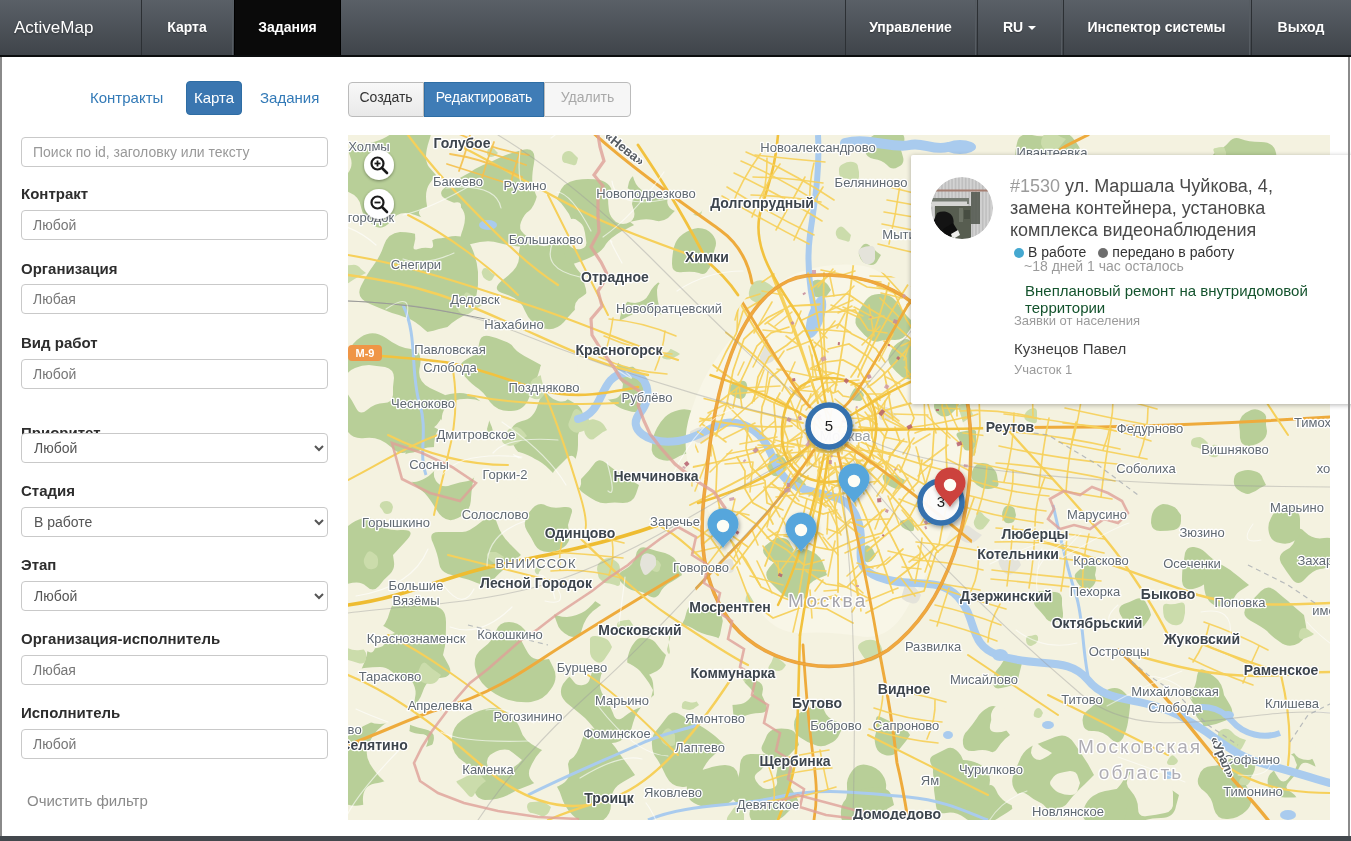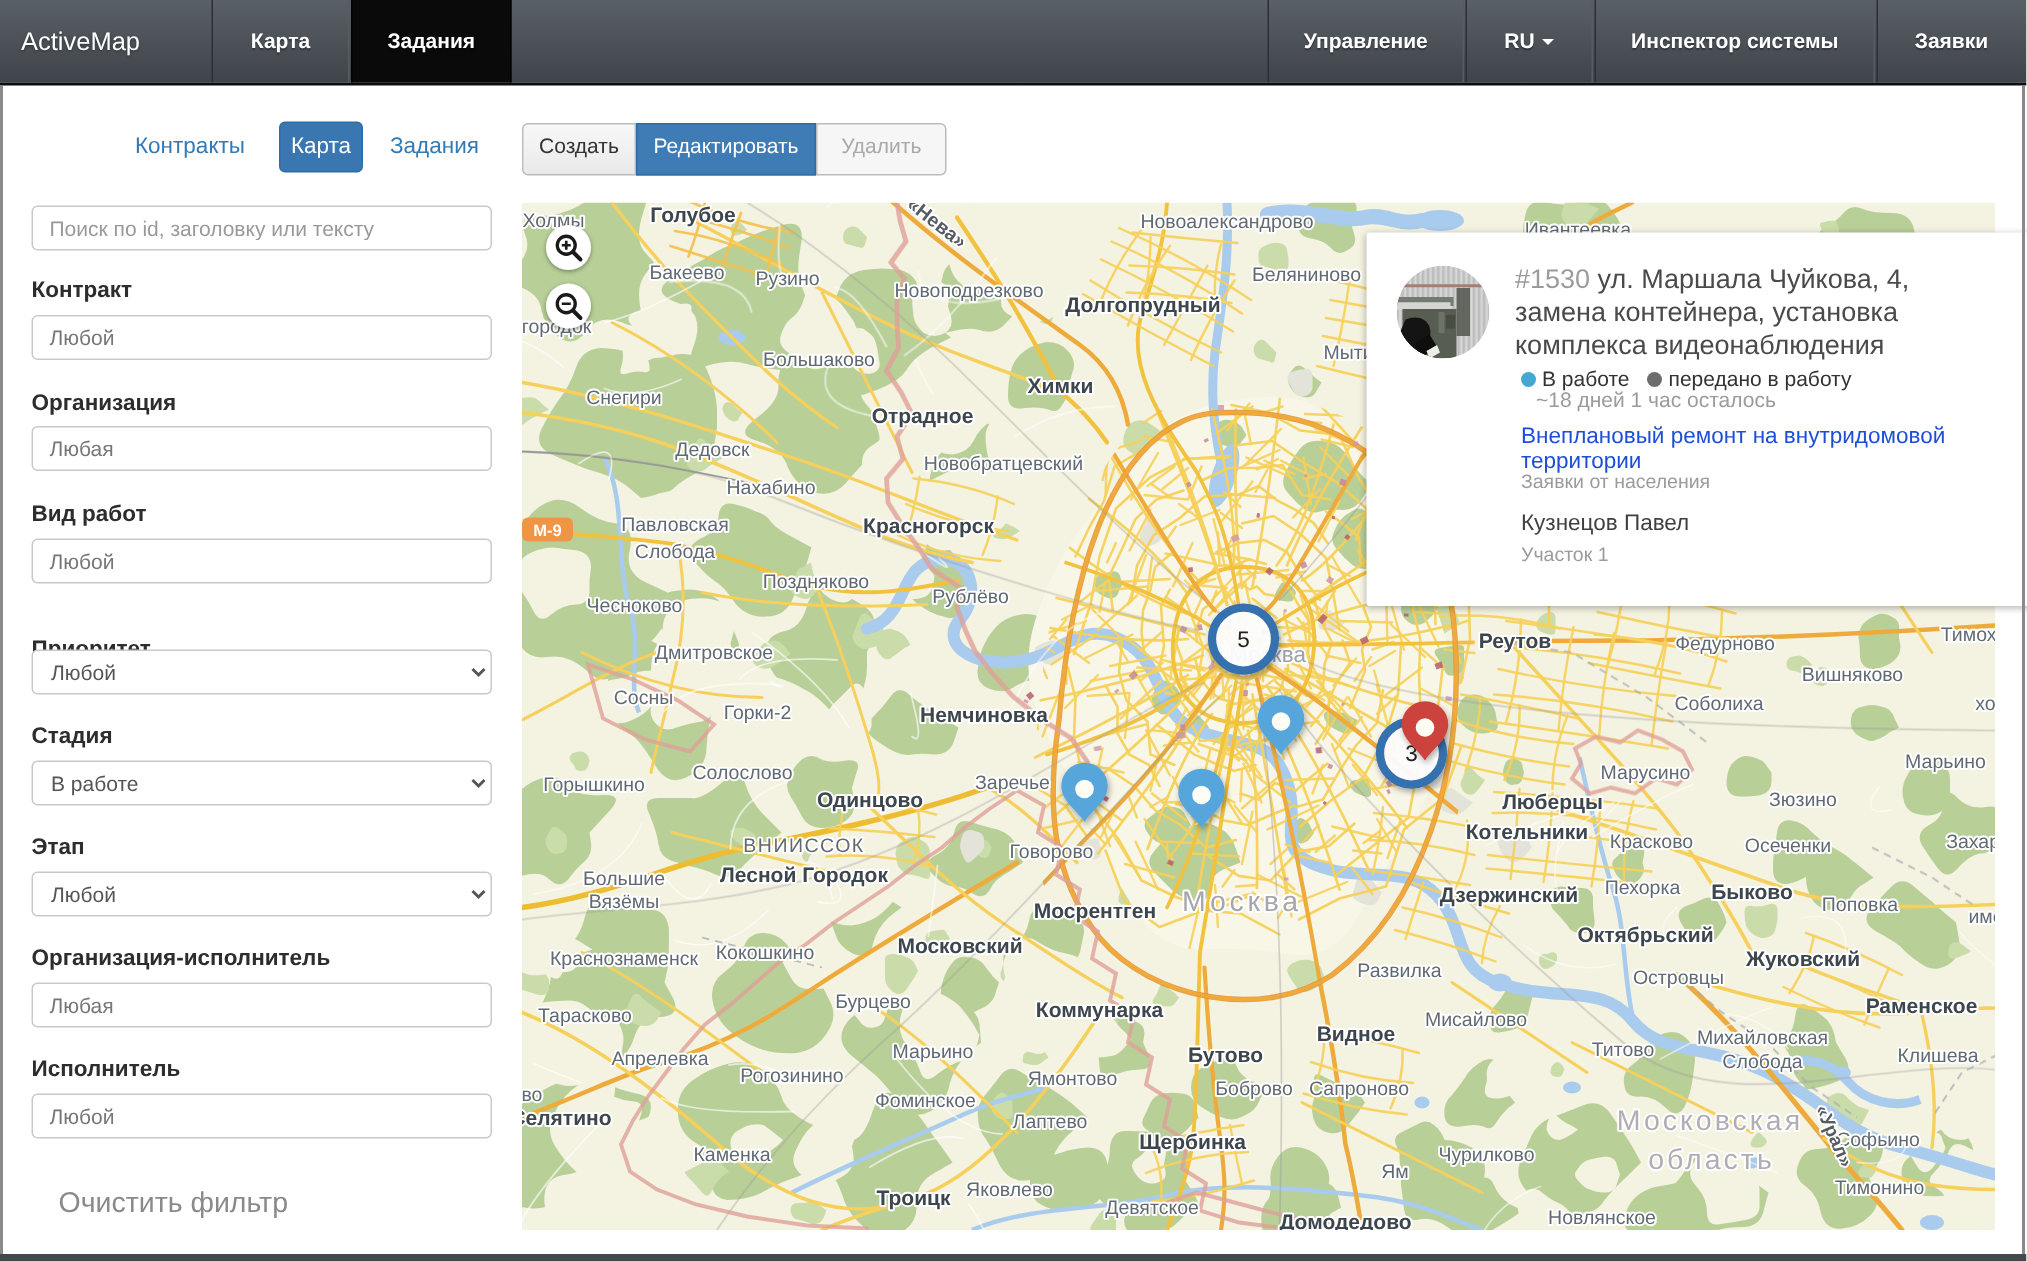--- a/index.html
+++ b/index.html
@@ -15,38 +15,38 @@
 .finput{position:absolute;left:21px;width:307px;height:30px;border:1px solid #c9c9c9;border-radius:4px;font-size:14px;color:#777;padding-left:11px;background:#fff;font-family:"Liberation Sans",sans-serif}
 select.finput{color:#555;padding-left:8px}
 #map{position:absolute;left:348px;top:135px;width:982px;height:685px;overflow:hidden}
 #popup{position:absolute;left:911px;top:155px;width:470px;height:249px;background:#fff;border-radius:2px;box-shadow:0 1px 5px rgba(0,0,0,.3)}
 #popup .photo{position:absolute;left:20px;top:22px;width:62px;height:62px;border-radius:50%;overflow:hidden}
 #ptitle{position:absolute;left:99px;top:20px;width:290px;font-size:18px;line-height:22px;color:#4a4a4a}
 #ptitle .gray{color:#9b9b9b}
 .dot{display:inline-block;width:10px;height:10px;border-radius:50%;vertical-align:-1px;margin-right:4px}
 #plegend{position:absolute;left:103px;top:89px;font-size:14px;color:#333}
 #ptime{position:absolute;left:113px;top:103px;font-size:14px;color:#9b9b9b}
-#pdesc{position:absolute;left:103px;top:127px;width:290px;font-size:15px;line-height:17px;color:#1d4ed8}
+#pdesc{position:absolute;left:114px;top:127px;width:290px;font-size:15px;line-height:17px;color:#14532d}
 #psrc{position:absolute;left:103px;top:158px;font-size:13px;color:#9b9b9b}
 #pname{position:absolute;left:103px;top:185px;font-size:15px;color:#3f3f3f}
 #parea{position:absolute;left:103px;top:207px;font-size:13px;color:#9b9b9b}
 #lborder{position:absolute;left:0;top:57px;width:2px;height:779px;background:#8a8a8a}
 #rborder{position:absolute;left:1348px;top:57px;width:2px;height:779px;background:#8a8a8a}
 #footer{position:absolute;left:0;top:836px;width:1351px;height:5px;background:#43484d}
 </style></head>
 <body>
 <div id="page">
 <div id="nav">
   <div id="brand">ActiveMap</div>
   <div class="nitem" style="left:141px;width:92px">Карта</div>
   <div class="nitem active-tab" style="left:234px;width:107px">Задания</div>
   <div class="nitem" style="left:845px;width:131px">Управление</div>
   <div class="nitem" style="left:977px;width:85px">RU<span class="caret"></span></div>
   <div class="nitem" style="left:1063px;width:187px">Инспектор системы</div>
-  <div class="nitem" style="left:1251px;width:99px;border-right:none">Заявки</div>
+  <div class="nitem" style="left:1251px;width:99px;border-right:none">Выход</div>
 </div>
 <a class="tblink" style="left:90px;top:89px">Контракты</a>
 <div id="btn-karta">Карта</div>
 <a class="tblink" style="left:260px;top:89px">Задания</a>
 <div class="grpbtn" style="left:348px;width:76px;background:linear-gradient(#f8f8f8,#e9e9e9);color:#333;border-radius:4px 0 0 4px;line-height:29px">Создать</div>
 <div class="grpbtn" style="left:424px;width:120px;background:#3f7cb6;color:#fff;border-color:#2e6da4;line-height:29px">Редактировать</div>
 <div class="grpbtn" style="left:544px;width:87px;background:#f6f6f6;color:#a9a9a9;border-radius:0 4px 4px 0;line-height:29px">Удалить</div>
 
 <input class="finput" style="top: 137px; color: rgb(153, 153, 153);" value="Поиск по id, заголовку или тексту">
 <div class="flabel" style="top:185px">Контракт</div>
@@ -58,21 +58,21 @@
 <div class="flabel" style="top:424px">Приоритет</div>
 <select class="finput" style="top:433px"><option>Любой</option></select>
 <div class="flabel" style="top:482px">Стадия</div>
 <select class="finput" style="top:507px"><option>В работе</option></select>
 <div class="flabel" style="top:556px">Этап</div>
 <select class="finput" style="top:581px"><option>Любой</option></select>
 <div class="flabel" style="top:630px">Организация-исполнитель</div>
 <input class="finput" style="top: 655px;" value="Любая">
 <div class="flabel" style="top:704px">Исполнитель</div>
 <input class="finput" style="top: 729px;" value="Любой">
-<div style="position:absolute;left:39px;top:792px;font-size:19px;color:#8a8a8a">Очистить фильтр</div>
+<div style="position:absolute;left:27px;top:792px;font-size:15px;color:#8a8a8a">Очистить фильтр</div>
 
 <div id="map"><svg id="mapsvg" width="982" height="685" viewBox="0 0 982 685">
         <rect width="982" height="685" fill="#f4f2e0"></rect>
         <g>
           <path d="M88,40 Q88,40 82,48 Q76,56 79,71 Q82,87 67,80 Q51,74 43,86 Q34,97 25,90 Q15,83 13,72 Q12,61 -2,56 Q-15,52 -4,42 Q7,33 2,21 Q-3,9 10,9 Q22,9 29,6 Q36,4 46,-3 Q56,-10 72,-11 Q88,-13 81,6 Q75,24 81,32 Z" fill="#b8cf98"></path>
           <path d="M188,60 Q188,60 194,72 Q199,84 196,99 Q193,113 177,112 Q162,111 151,108 Q140,104 123,109 Q107,114 115,94 Q122,73 104,67 Q85,60 99,51 Q113,42 121,38 Q128,33 135,30 Q143,27 151,23 Q159,19 174,15 Q189,11 186,28 Q183,44 185,52 Z" fill="#b8cf98"></path>
           <path d="M130,150 Q130,150 128,163 Q127,175 115,181 Q103,187 96,196 Q88,205 77,195 Q66,185 59,183 Q52,180 44,178 Q36,175 22,169 Q7,163 13,151 Q19,139 25,131 Q32,122 36,110 Q40,98 52,97 Q64,97 74,101 Q84,106 100,102 Q117,98 123,111 Q129,124 130,137 Z" fill="#b8cf98"></path>
           <path d="M234,140 Q234,140 237,151 Q241,161 233,169 Q225,176 216,187 Q207,197 194,193 Q182,188 177,176 Q173,164 157,159 Q141,155 156,144 Q171,133 171,123 Q170,113 176,102 Q181,91 192,100 Q204,110 214,107 Q224,105 224,116 Q224,128 229,134 Z" fill="#b8cf98"></path>
           <path d="M97,260 Q97,260 96,273 Q95,286 84,294 Q73,301 64,312 Q55,324 43,312 Q31,301 17,303 Q4,305 -2,294 Q-8,283 -11,272 Q-13,260 -8,250 Q-3,239 -1,225 Q0,210 13,202 Q25,194 38,203 Q51,213 63,214 Q75,216 72,231 Q68,246 82,253 Z" fill="#b8cf98"></path>
           <path d="M193,230 Q193,230 190,240 Q186,251 181,263 Q176,276 163,276 Q150,277 142,267 Q135,256 128,252 Q121,247 114,238 Q108,230 119,224 Q131,219 131,209 Q132,199 141,201 Q150,203 156,206 Q163,208 166,213 Q170,218 182,224 Z" fill="#b8cf98"></path>

